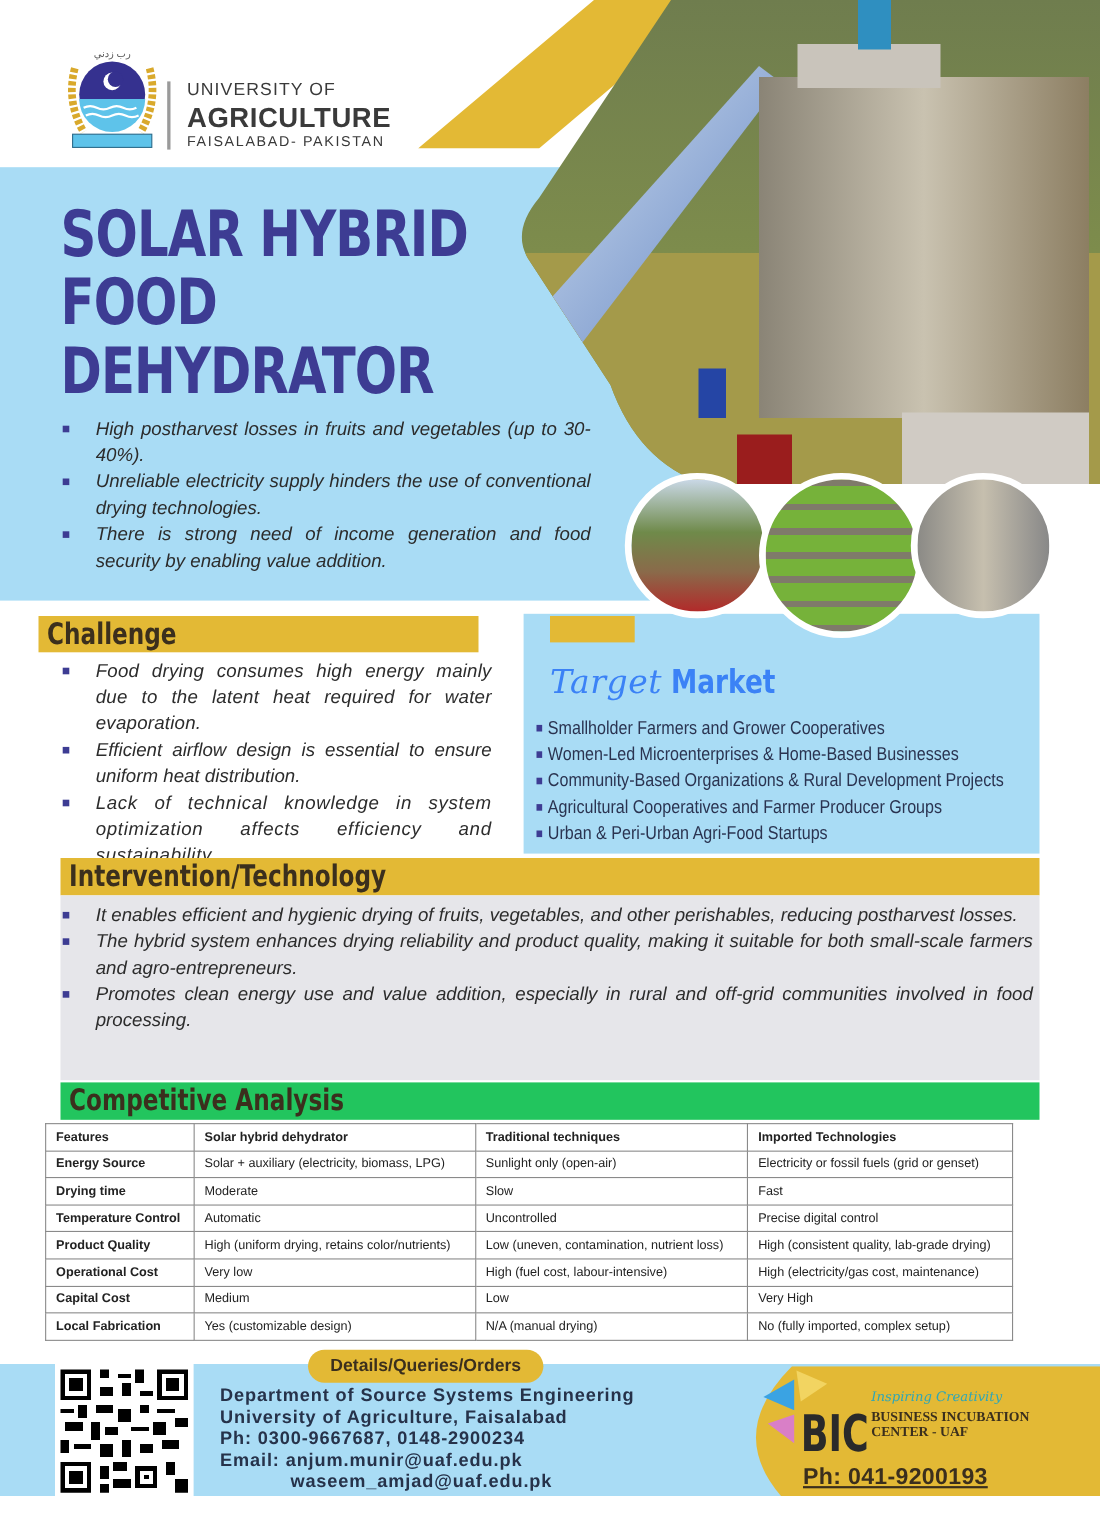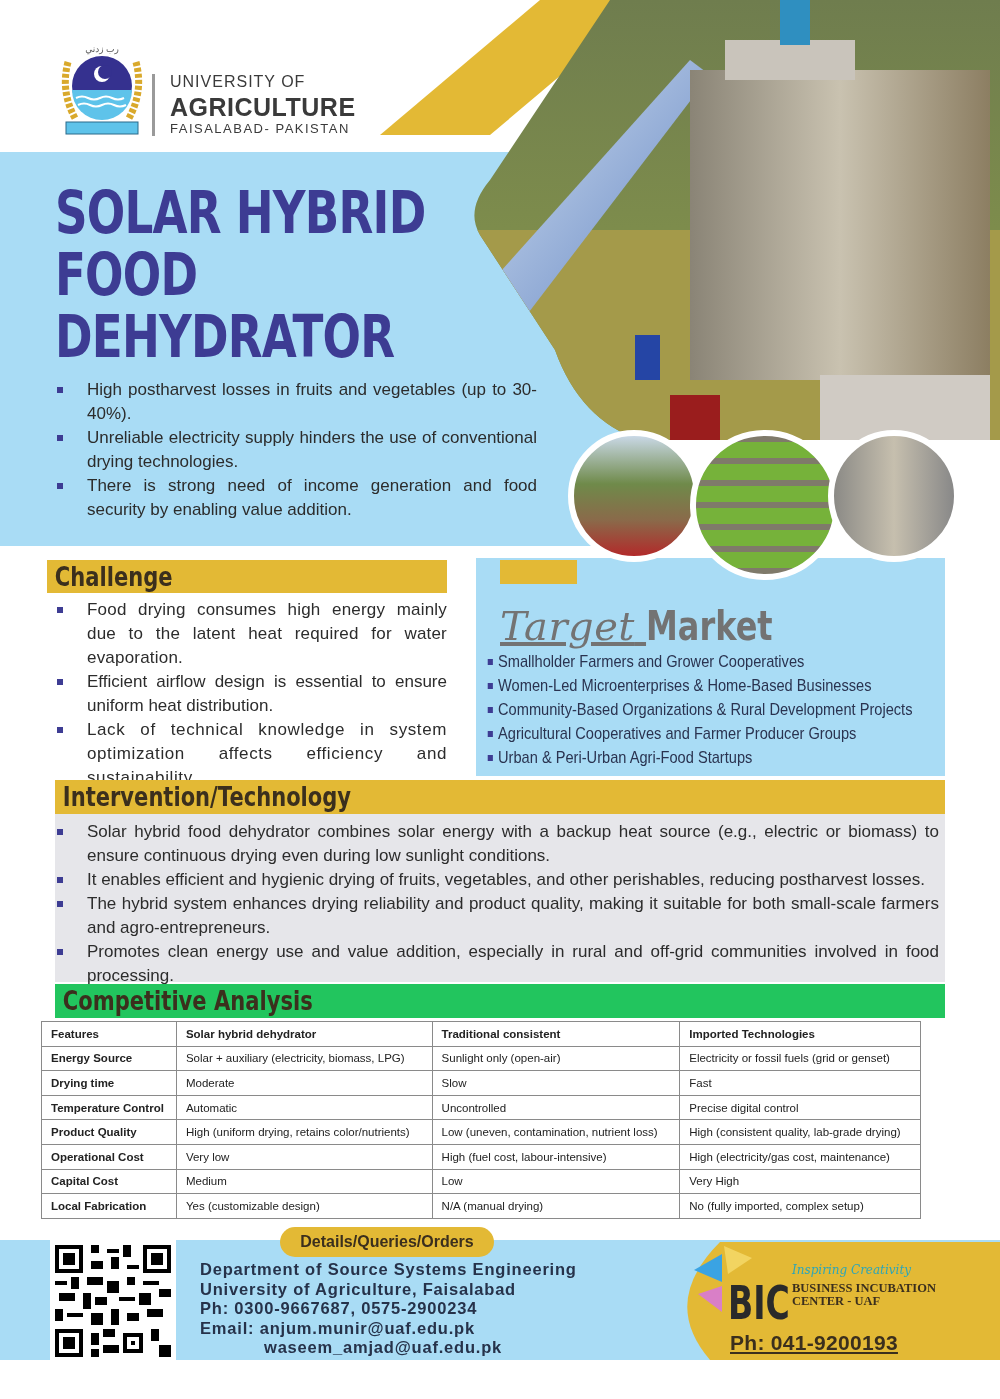--- a/index.html
+++ b/index.html
@@ -12,41 +12,41 @@
   .uni { left: 170px; top: 70px; color: #3a3a3a; }
   .uni .l1 { font-size: 16px; letter-spacing: 1px; line-height: 24px; }
   .uni .l2 { font-size: 25px; font-weight: bold; letter-spacing: 0.5px; line-height: 26px; }
   .uni .l3 { font-size: 13px; letter-spacing: 1.5px; line-height: 18px; }
 
   
   .hero-bg { left: 0; top: 152px; width: 620px; height: 394px; background: #a9dcf5; }
   .title { left: 55px; top: 182px; color: #3d3c93; font-family: "DejaVu Sans", sans-serif; font-weight: bold; font-size: 58px; line-height: 62px; transform: scaleX(0.78); transform-origin: left top; letter-spacing: -1px; }
   .hero-list { left: 55px; top: 378px; width: 482px; }
 
-  ul.bul { list-style: none; }
+  ul.bul { list-style: none; font-style: italic; }
   ul.bul li { position: relative; padding-left: 32px; font-size: 17px; line-height: 24px; color: #2c2c2c; text-align: justify; }
   ul.bul li::before { content: ""; position: absolute; left: 2px; top: 9px; width: 6px; height: 6px; background: #3d3c93; }
 
   
   .yellow-band { left: 370px; top: 0; width: 280px; height: 135px; }
   .photo { left: 380px; top: 0; width: 620px; height: 440px; }
 
   
   .circle { width: 132px; height: 132px; border-radius: 50%; border: 6px solid #fff; overflow: hidden; }
 
   
-  .challenge-head { left: 47px; top: 560px; width: 400px; height: 33px; background: #e3b935; }
+  .challenge-head { left: 35px; top: 560px; width: 400px; height: 33px; background: #e3b935; }
   .section-title { font-family: "DejaVu Sans", sans-serif; font-weight: bold; color: #3b2f1d; font-size: 27px; line-height: 33px; padding-left: 10px; transform: scaleX(0.78); transform-origin: left center; white-space: nowrap; }
   .challenge-list { left: 55px; top: 598px; width: 392px; }
   .challenge-list li { font-size: 16px; line-height: 22.5px; }
 
   
   .tm-bg { left: 476px; top: 558px; width: 469px; height: 218px; background: #a9dcf5; }
   .tm-yellow { left: 500px; top: 560px; width: 77px; height: 24px; background: #e3b935; }
-  .tm-title { left: 500px; top: 603px; font-size: 40px; color: #737373; white-space: nowrap; text-decoration: underline; }
+  .tm-title { left: 500px; top: 603px; font-size: 30px; color: #3b82f6; white-space: nowrap; }
   .tm-title .script { font-family: "DejaVu Serif", serif; font-style: italic; font-weight: normal; letter-spacing: 0.5px; }
   .tm-title .bold { font-family: "DejaVu Sans", sans-serif; font-weight: bold; display: inline-block; transform: scaleX(0.8); transform-origin: left center; }
   .tm-list { left: 486px; top: 650px; }
   .tm-list li { position: relative; padding-left: 14px; font-family: "Liberation Sans", sans-serif; font-size: 17px; line-height: 24px; color: #2a3350; white-space: nowrap; transform: scaleX(0.86); transform-origin: left center; list-style: none; }
   .tm-list li::before { content: ""; position: absolute; left: 2px; top: 9px; width: 6px; height: 6px; background: #3d3c93; }
 
   
   .iv-head { left: 55px; top: 780px; width: 890px; height: 34px; background: #e3b935; }
   .iv-bg { left: 55px; top: 814px; width: 890px; height: 168px; background: #e6e6ea; }
   .iv-list { left: 55px; top: 820px; width: 884px; }
@@ -178,42 +178,41 @@
   <li>Agricultural Cooperatives and Farmer Producer Groups</li>
   <li>Urban &amp; Peri-Urban Agri-Food Startups</li>
 </ul>
 
 <div class="abs iv-head">
   <div class="section-title">Intervention/Technology</div>
 </div>
 <div class="abs iv-bg"></div>
 <div class="abs iv-list">
   <ul class="bul">
-    <li>Solar hybrid food dehydrator combines solar energy with a backup heat source (e.g., electric or biomass) to ensure continuous drying even during low sunlight conditions.</li>
     <li>It enables efficient and hygienic drying of fruits, vegetables, and other perishables, reducing postharvest losses.</li>
     <li>The hybrid system enhances drying reliability and product quality, making it suitable for both small-scale farmers and agro-entrepreneurs.</li>
     <li>Promotes clean energy use and value addition, especially in rural and off-grid communities involved in food processing.</li>
   </ul>
 </div>
 
 <div class="abs ca-head">
   <div class="section-title">Competitive Analysis</div>
 </div>
 <table class="ca">
   <colgroup>
       <col style="width:135px">
       <col style="width:256px">
       <col style="width:248px">
       <col style="width:241px">
     </colgroup>
   <tbody>
       <tr>
     <th>Features</th>
     <th>Solar hybrid dehydrator</th>
-    <th>Traditional consistent</th>
+    <th>Traditional techniques</th>
     <th>Imported Technologies</th>
   </tr>
   <tr>
     <td class="feat">Energy Source</td>
     <td>Solar + auxiliary (electricity, biomass, LPG)</td>
     <td>Sunlight only (open-air)</td>
     <td>Electricity or fossil fuels (grid or genset)</td>
   </tr>
   <tr>
     <td class="feat">Drying time</td>
@@ -303,21 +302,21 @@
         <rect x="9" y="26" width="2" height="2"></rect>
     </g>
   </svg>
 </div>
 
 <div class="abs details-pill">Details/Queries/Orders</div>
 
 <div class="abs contact">
   <div>Department of Source Systems Engineering</div>
   <div>University of Agriculture, Faisalabad</div>
-  <div>Ph: 0300-9667687, 0575-2900234</div>
+  <div>Ph: 0300-9667687, 0148-2900234</div>
   <div>Email: anjum.munir@uaf.edu.pk</div>
   <div class="indent">waseem_amjad@uaf.edu.pk</div>
 </div>
 
 <svg class="abs bic-bg" viewBox="0 0 340 118">
   <path d="M60 0 H340 V118 H50 Q0 60 60 0 Z" fill="#e3b935"></path>
 </svg>
 <svg class="abs" style="left:692px; top:1244px;" width="70" height="72" viewBox="0 0 70 72">
   <polygon points="32,2 60,14 36,30" fill="#f2d461"></polygon>
   <polygon points="30,10 30,38 2,26" fill="#3aa3e3"></polygon>

